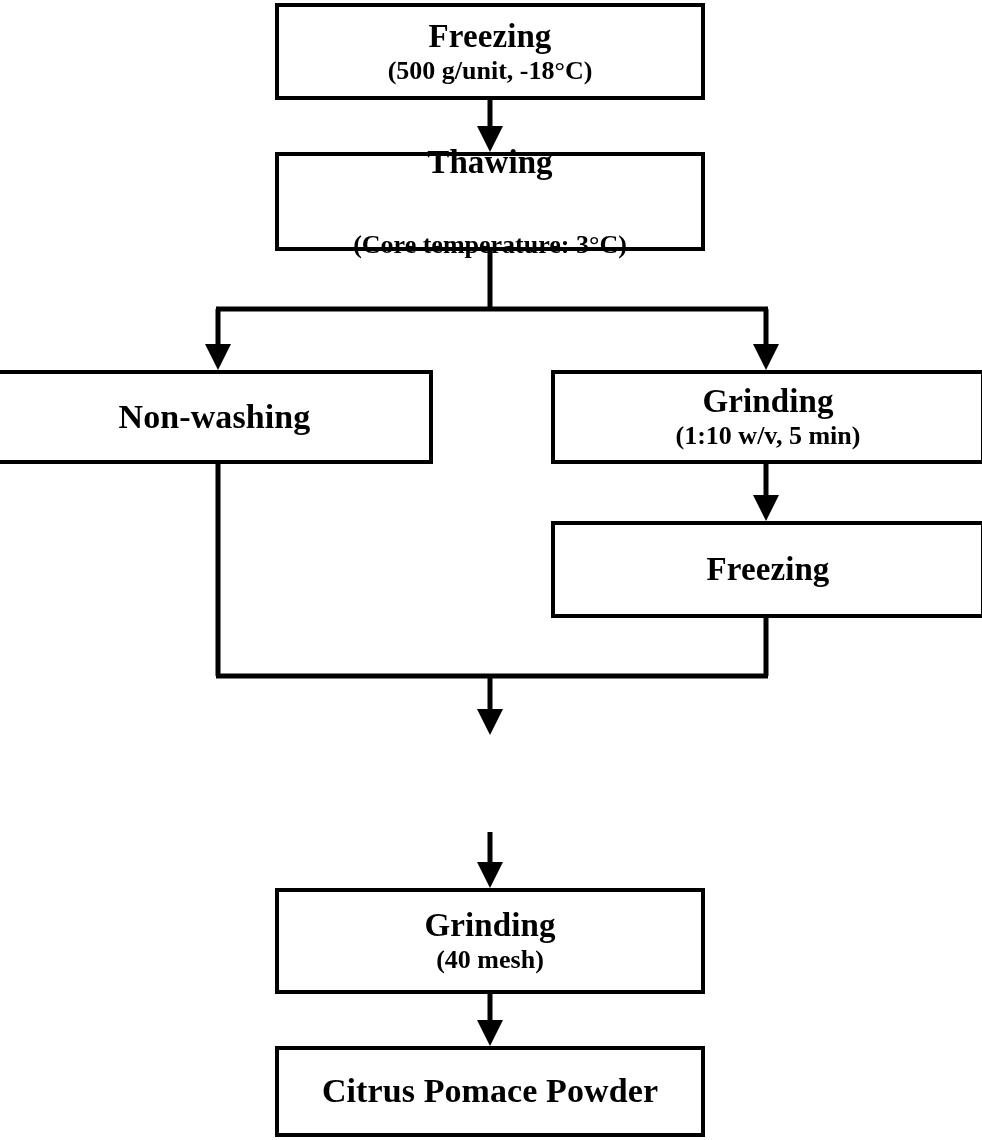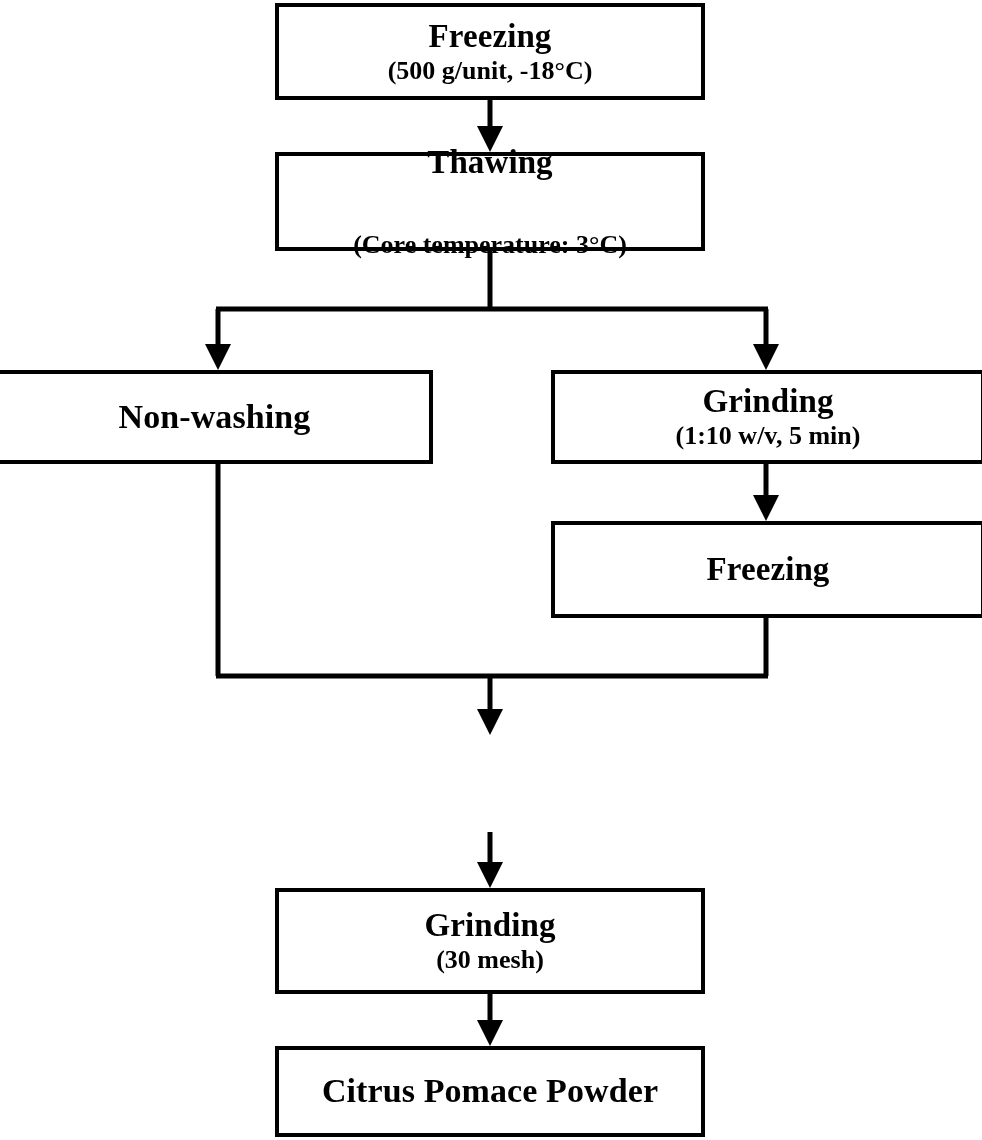--- a/index.html
+++ b/index.html
@@ -145,20 +145,20 @@
     <div class="subtitle">(1:10 w/v, 5 min)</div>
   </div>
 
   <div class="node" id="node-draining">
     <div class="title">Freezing</div>
   </div>
 
 
   <div class="node" id="node-grinding">
     <div class="title">Grinding</div>
-    <div class="subtitle">(30 mesh)</div>
+    <div class="subtitle">(40 mesh)</div>
   </div>
 
   <div class="node single" id="node-powder">
     <div class="title">Citrus Pomace Powder</div>
   </div>
 
 </div>
 
 </body></html>

